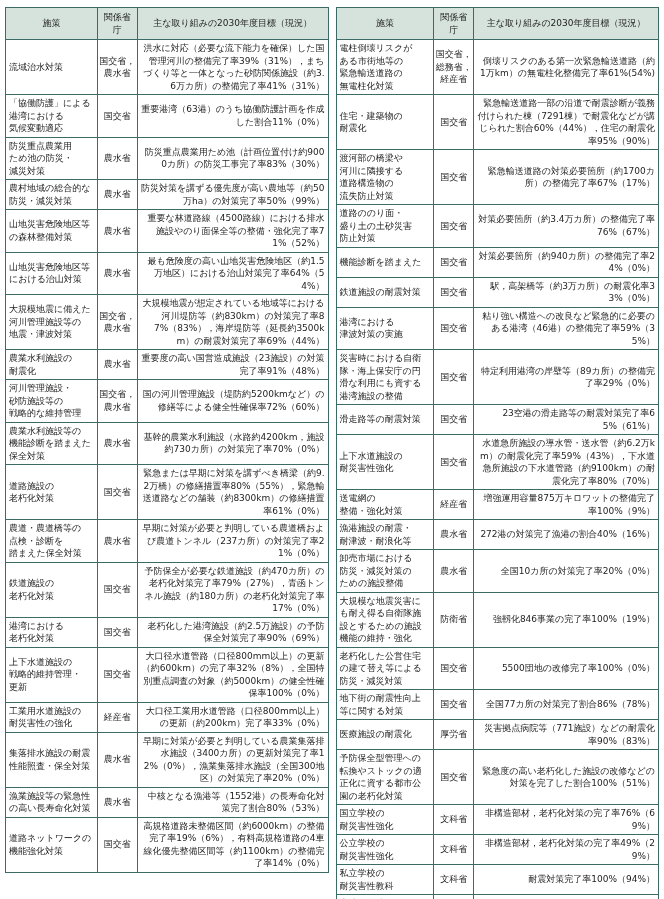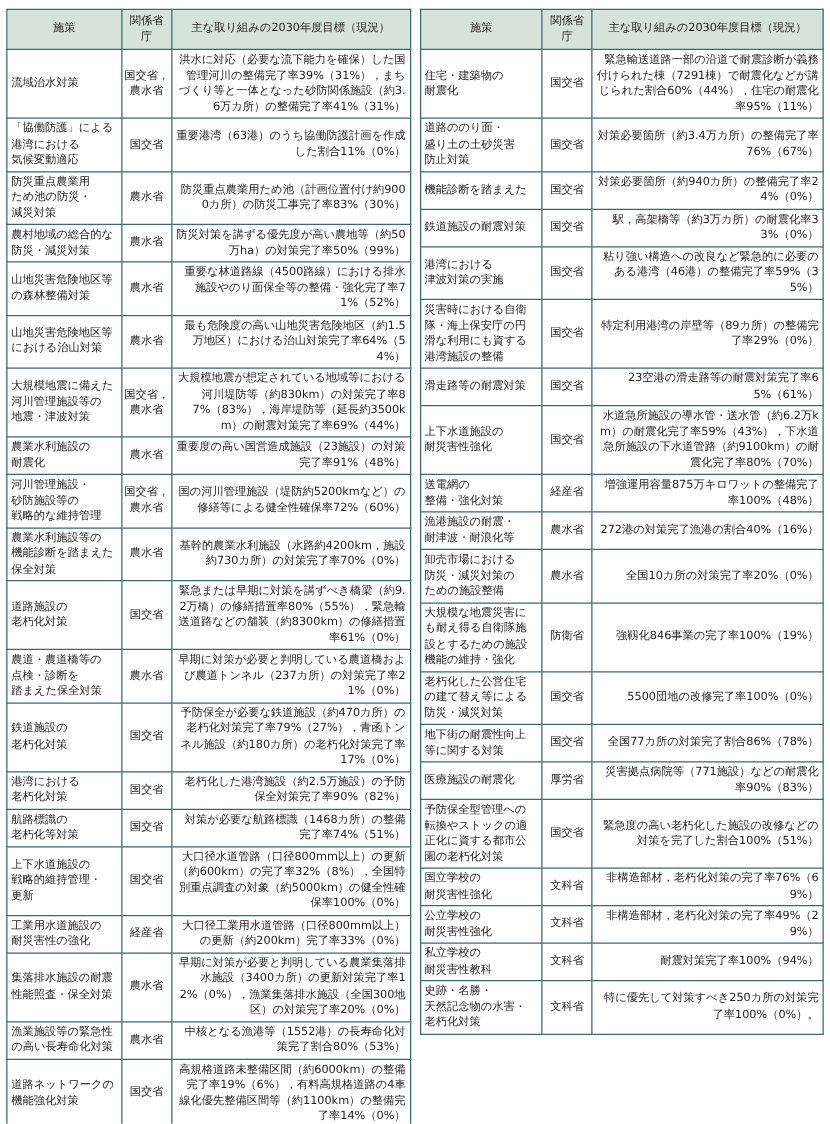--- a/index.html
+++ b/index.html
@@ -129,27 +129,21 @@
         <tr>
           <td class="measure">鉄道施設の
 老朽化対策</td>
           <td class="ministry">国交省</td>
           <td class="target">予防保全が必要な鉄道施設（約470カ所）の老朽化対策完了率79%（27%），青函トンネル施設（約180カ所）の老朽化対策完了率17%（0%）</td>
         </tr>
         <tr>
           <td class="measure">港湾における
 老朽化対策</td>
           <td class="ministry">国交省</td>
-          <td class="target">老朽化した港湾施設（約2.5万施設）の予防保全対策完了率90%（82%）</td>
-        </tr>
-        <tr>
-          <td class="measure">航路標識の
-老朽化等対策</td>
-          <td class="ministry">国交省</td>
-          <td class="target">対策が必要な航路標識（1468カ所）の整備完了率74%（51%）</td>
+          <td class="target">老朽化した港湾施設（約2.5万施設）の予防保全対策完了率90%（69%）</td>
         </tr>
         <tr>
           <td class="measure">上下水道施設の
 戦略的維持管理・
 更新</td>
           <td class="ministry">国交省</td>
           <td class="target">大口径水道管路（口径800mm以上）の更新（約600km）の完了率32%（8%），全国特別重点調査の対象（約5000km）の健全性確保率100%（0%）</td>
         </tr>
         <tr>
           <td class="measure">工業用水道施設の
@@ -186,24 +180,42 @@
       </colgroup>
     <thead>
       <tr>
         <th>施策</th>
         <th>関係省庁</th>
         <th>主な取り組みの2030年度目標（現況）</th>
       </tr>
     </thead>
     <tbody>
         <tr>
+          <td class="measure">電柱倒壊リスクが
+ある市街地等の
+緊急輸送道路の
+無電柱化対策</td>
+          <td class="ministry">国交省，
+総務省，
+経産省</td>
+          <td class="target">倒壊リスクのある第一次緊急輸送道路（約1万km）の無電柱化整備完了率61%(54%)</td>
+        </tr>
+        <tr>
           <td class="measure">住宅・建築物の
 耐震化</td>
           <td class="ministry">国交省</td>
-          <td class="target">緊急輸送道路一部の沿道で耐震診断が義務付けられた棟（7291棟）で耐震化などが講じられた割合60%（44%），住宅の耐震化率95%（11%）</td>
+          <td class="target">緊急輸送道路一部の沿道で耐震診断が義務付けられた棟（7291棟）で耐震化などが講じられた割合60%（44%），住宅の耐震化率95%（90%）</td>
+        </tr>
+        <tr>
+          <td class="measure">渡河部の橋梁や
+河川に隣接する
+道路構造物の
+流失防止対策</td>
+          <td class="ministry">国交省</td>
+          <td class="target">緊急輸送道路の対策必要箇所（約1700カ所）の整備完了率67%（17%）</td>
         </tr>
         <tr>
           <td class="measure">道路ののり面・
 盛り土の土砂災害
 防止対策</td>
           <td class="ministry">国交省</td>
           <td class="target">対策必要箇所（約3.4万カ所）の整備完了率76%（67%）</td>
         </tr>
         <tr>
           <td class="measure">機能診断を踏まえた</td>
@@ -237,21 +249,21 @@
         <tr>
           <td class="measure">上下水道施設の
 耐災害性強化</td>
           <td class="ministry">国交省</td>
           <td class="target">水道急所施設の導水管・送水管（約6.2万km）の耐震化完了率59%（43%），下水道急所施設の下水道管路（約9100km）の耐震化完了率80%（70%）</td>
         </tr>
         <tr>
           <td class="measure">送電網の
 整備・強化対策</td>
           <td class="ministry">経産省</td>
-          <td class="target">増強運用容量875万キロワットの整備完了率100%（48%）</td>
+          <td class="target">増強運用容量875万キロワットの整備完了率100%（9%）</td>
         </tr>
         <tr>
           <td class="measure">漁港施設の耐震・
 耐津波・耐浪化等</td>
           <td class="ministry">農水省</td>
           <td class="target">272港の対策完了漁港の割合40%（16%）</td>
         </tr>
         <tr>
           <td class="measure">卸売市場における
 防災・減災対策の

